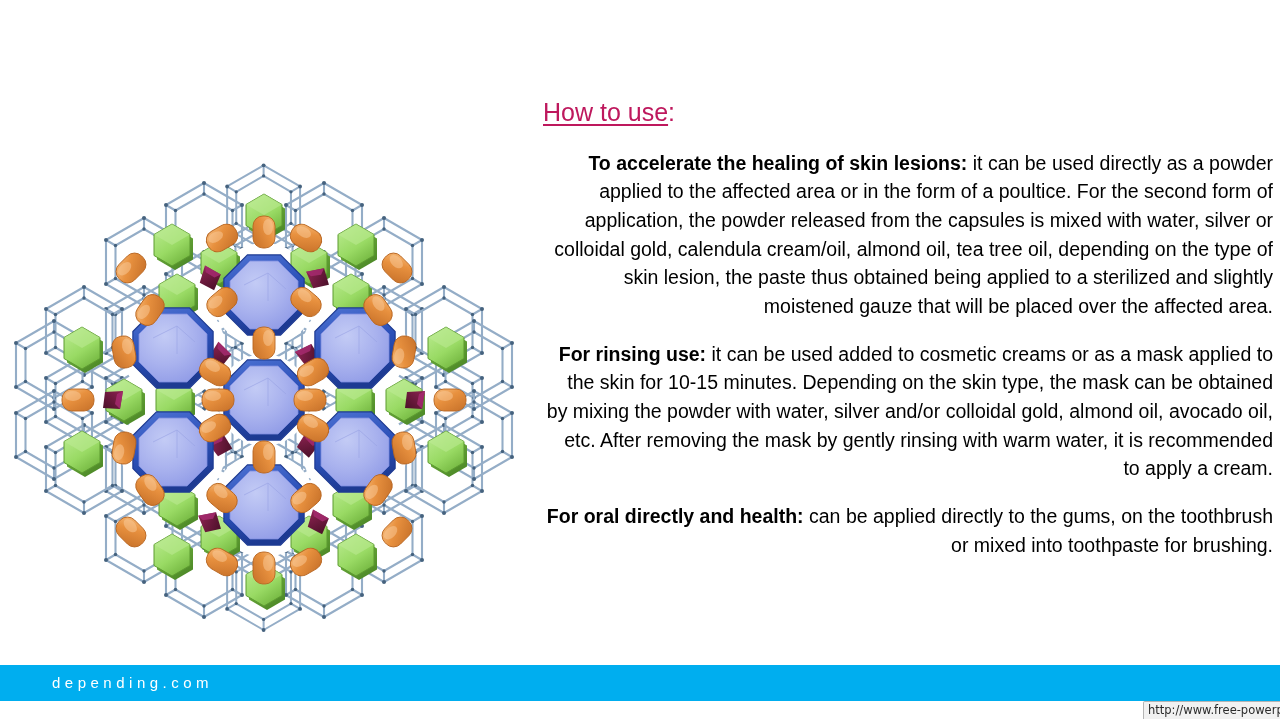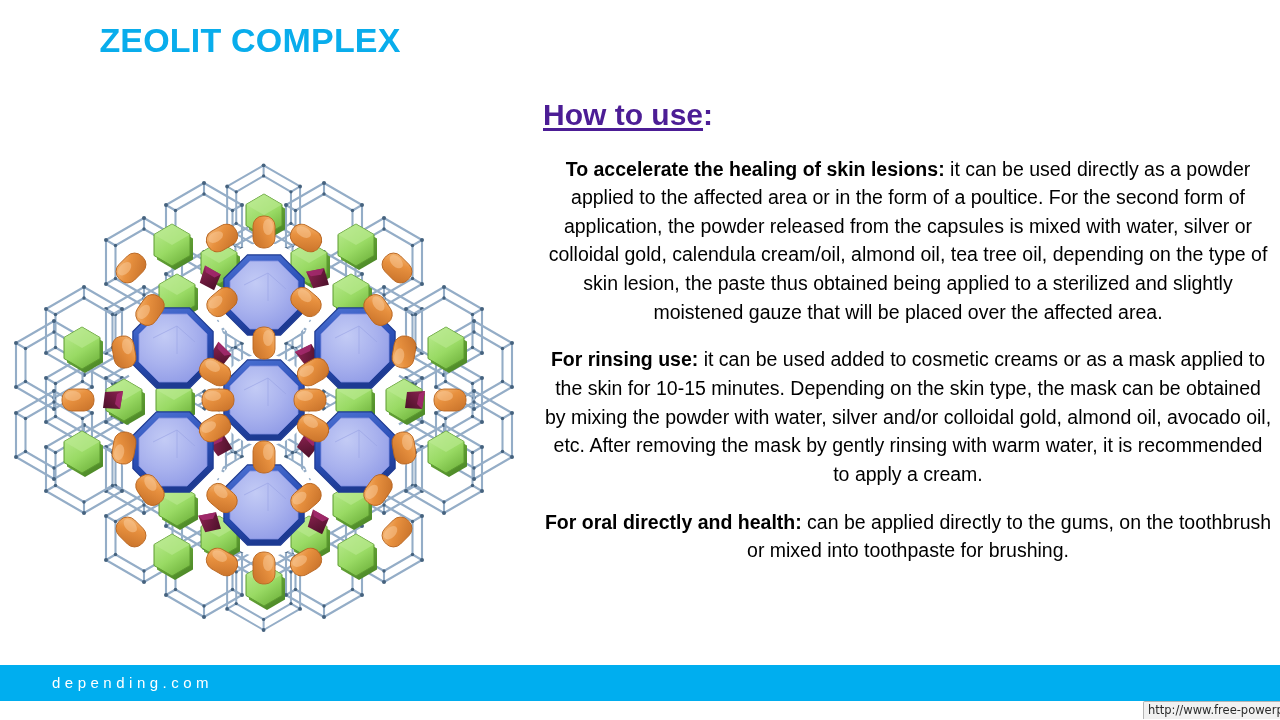--- a/index.html
+++ b/index.html
@@ -50,37 +50,37 @@
 
   
   .content-col {
     position: absolute;
     left: 543px;
     top: 98px;
     width: 730px;
   }
 
   .section-heading {
-    font-size: 30px;
-    font-weight: bold;
-    color: #4c1d95;
+    font-size: 25px;
+    font-weight: normal;
+    color: #be185d;
     margin: 0 0 22px 0;
     line-height: 1.15;
   }
   .section-heading .u {
     text-decoration: underline;
     text-underline-offset: 3px;
   }
 
   .para {
     font-size: 19.5px;
     line-height: 1.47;
     color: #000000;
     margin: 0 0 19px 0;
-    text-align: center;
+    text-align: right;
   }
   .para:last-child { margin-bottom: 0; }
   .para b { font-weight: bold; }
 
   
   .figure-wrap {
     position: absolute;
     left: 14px;
     top: 150px;
     width: 500px;
@@ -124,21 +124,20 @@
     line-height: 17px;
     white-space: nowrap;
     overflow: hidden;
   }
 </style>
 </head>
 <body>
 
 <div class="slide">
 
-  <div class="title-left">ZEOLIT COMPLEX</div>
 
 
   <div class="figure-wrap">
     <svg viewBox="0 0 500 500" xmlns="http://www.w3.org/2000/svg">
       <defs>
         <radialGradient id="gBlue" cx="38%" cy="32%" r="78%">
           <stop offset="0%" stop-color="#c3cbf5"></stop>
           <stop offset="55%" stop-color="#a9b2ee"></stop>
           <stop offset="100%" stop-color="#8f9ae6"></stop>
         </radialGradient>

